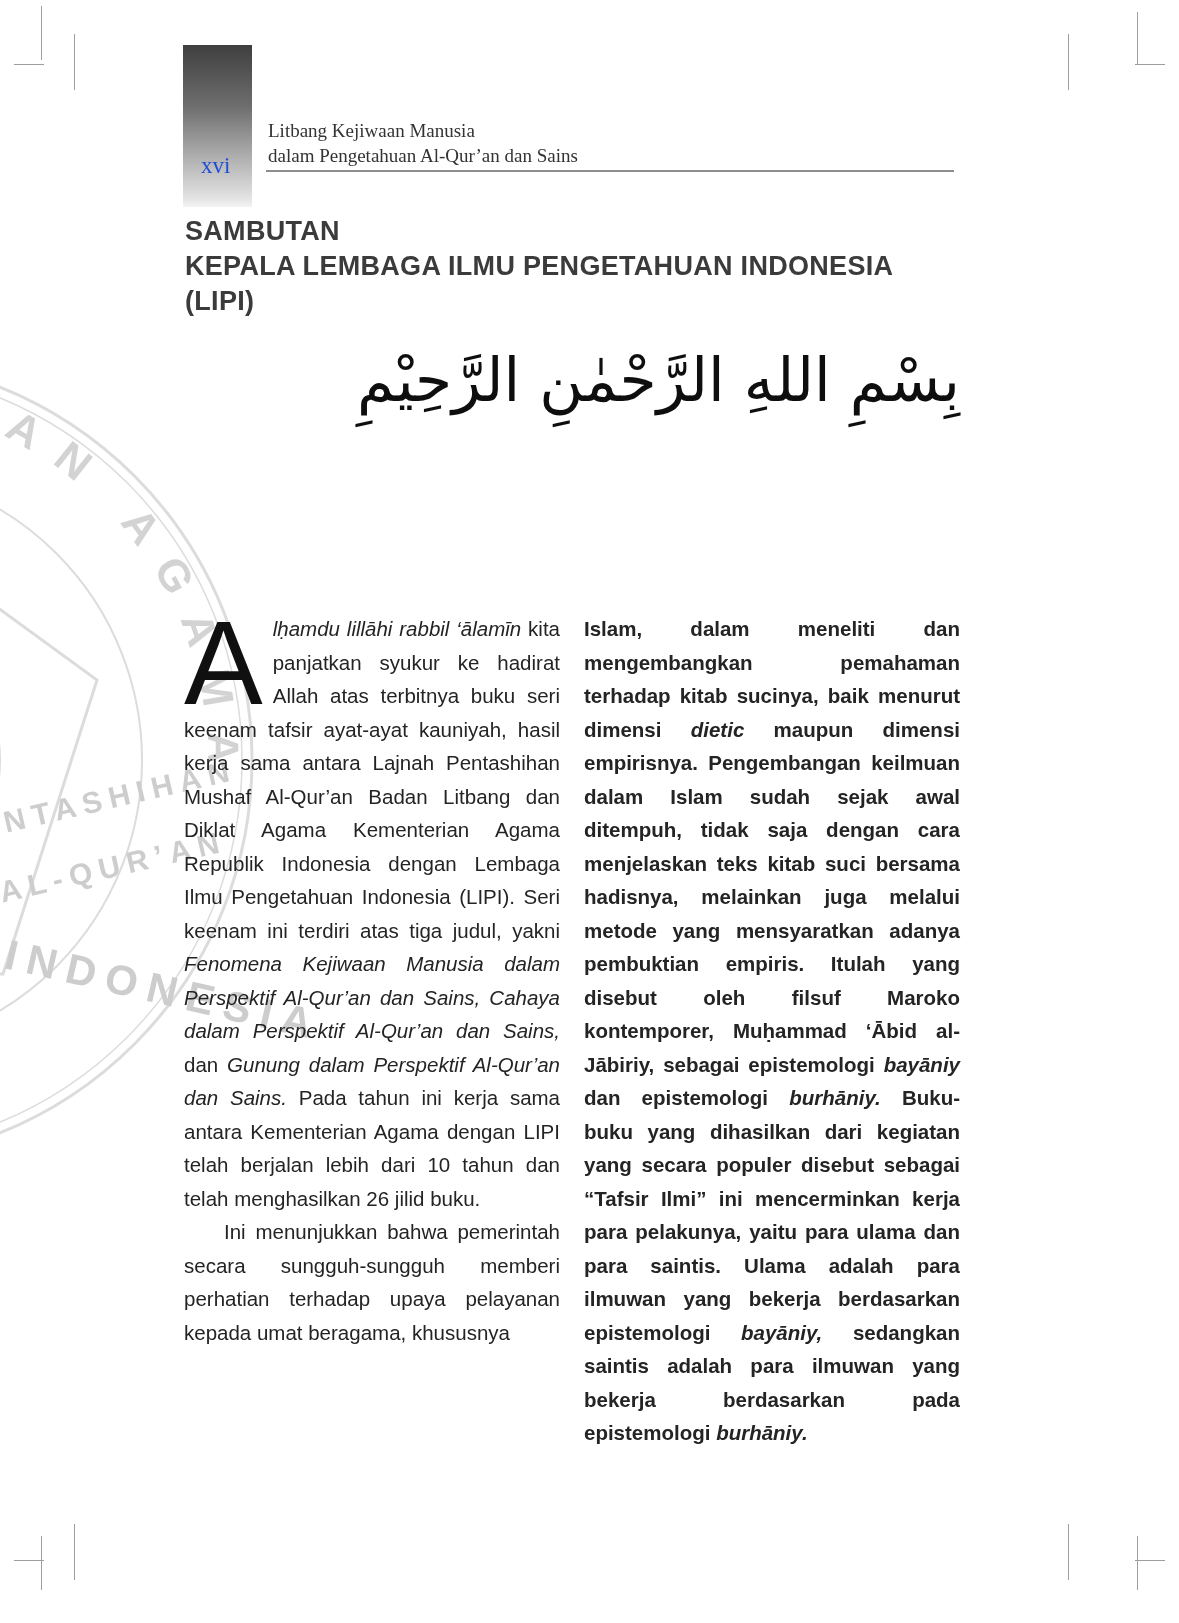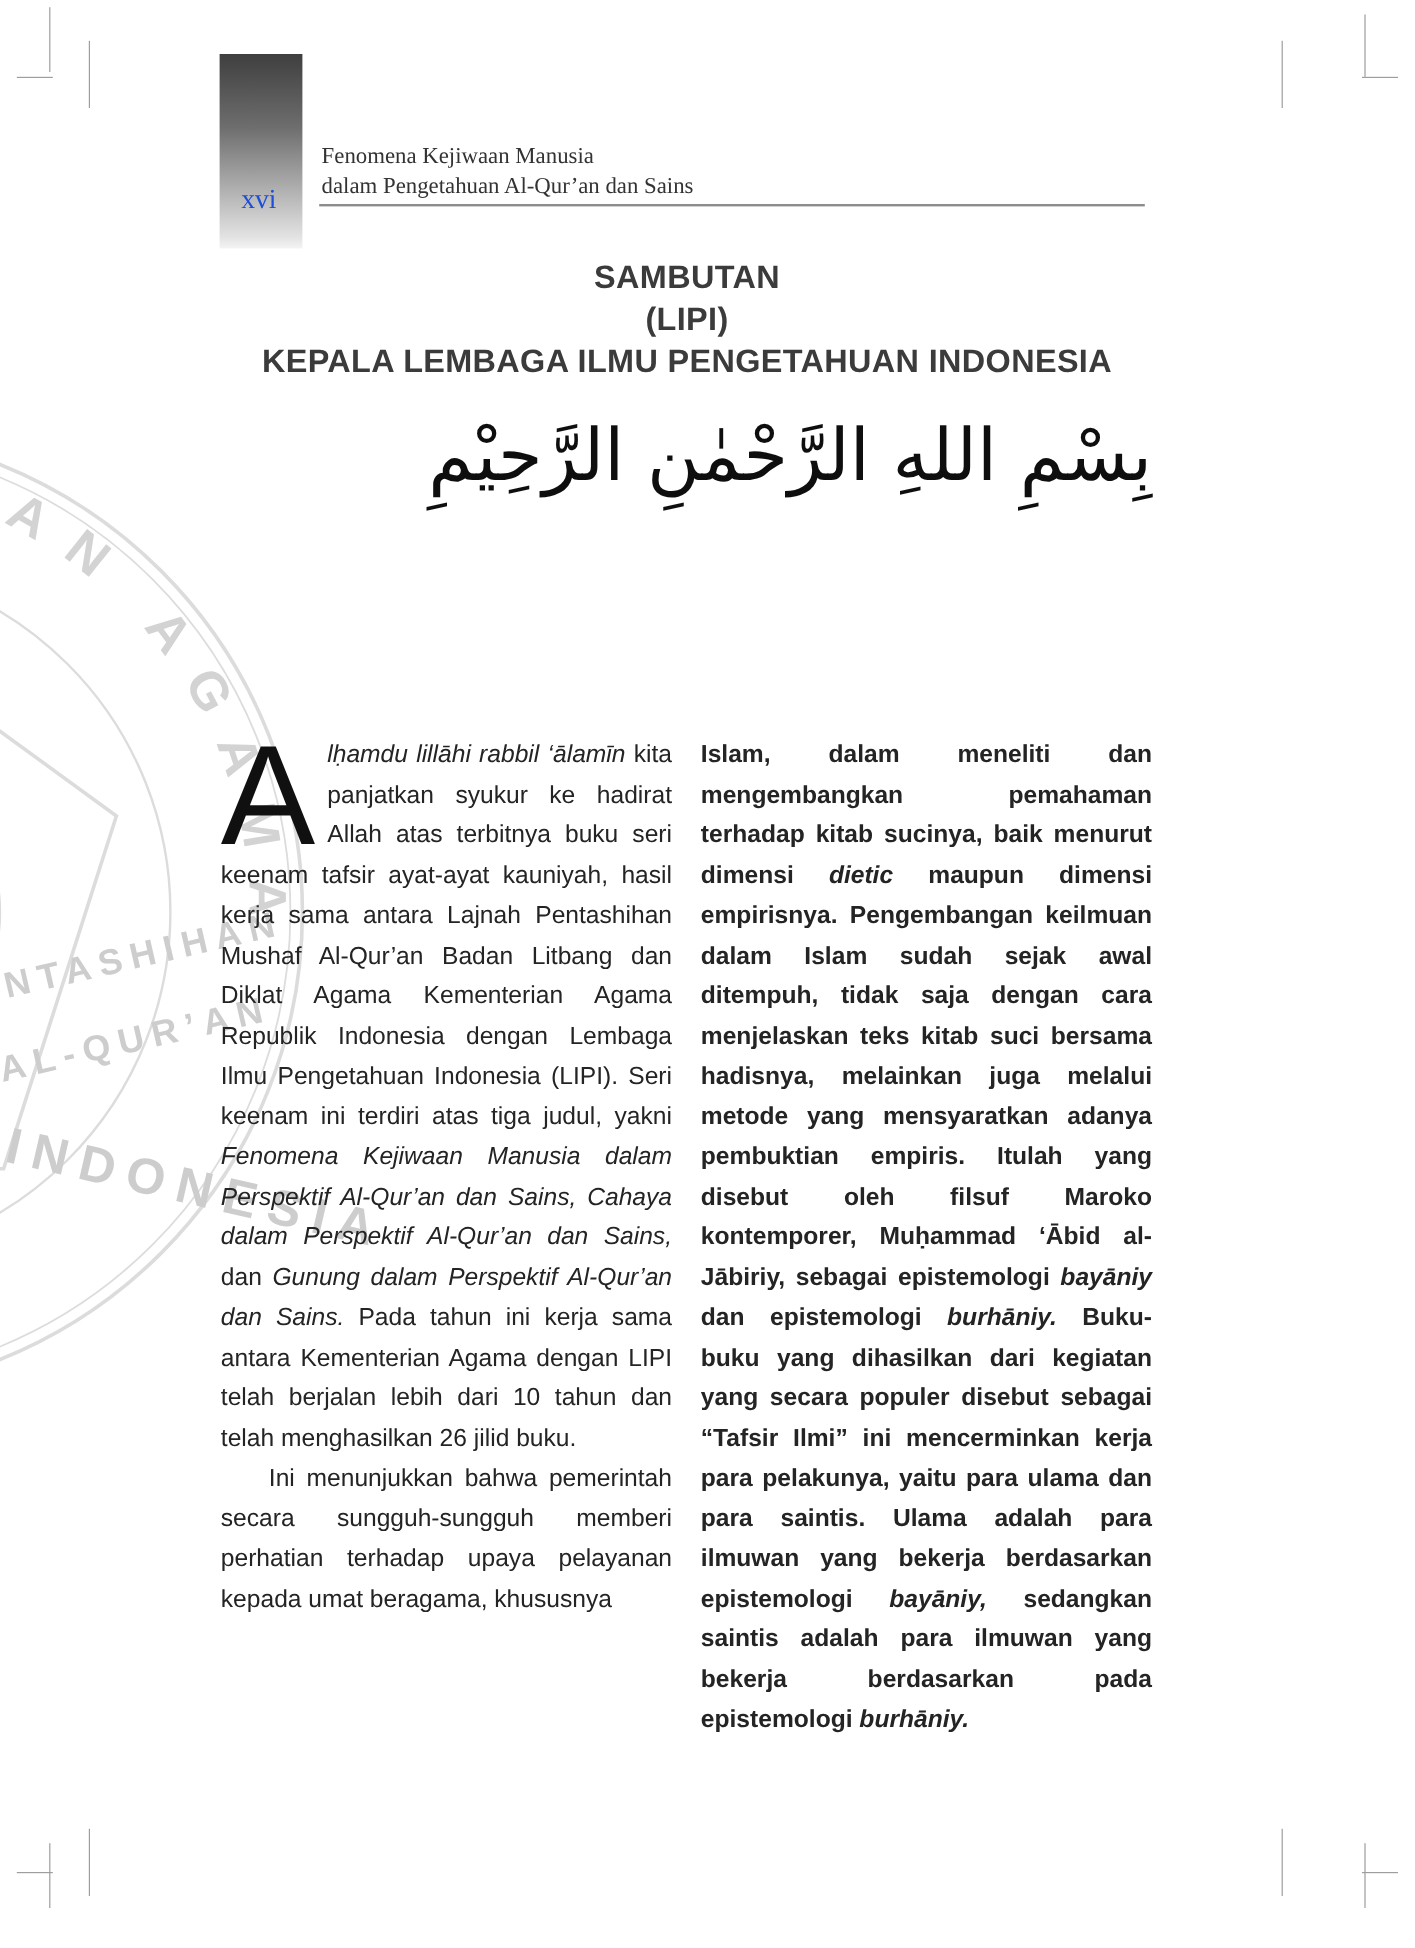--- a/index.html
+++ b/index.html
@@ -17,21 +17,21 @@
   .page-num{
     position:absolute;left:201px;top:153px;
     font-family:"Liberation Serif","DejaVu Serif",serif;font-size:23px;color:#1d4ed8;
   }
   .run-head{
     position:absolute;left:268px;top:118px;
     font-family:"Liberation Serif","DejaVu Serif",serif;font-size:19px;line-height:25px;color:#333333;
   }
   .head-rule{position:absolute;left:266px;top:170px;width:688px;height:2px;background:#8d8d8d;}
   .title-block{
-    position:absolute;left:185px;top:214px;width:775px;text-align:center;
+    position:absolute;left:185px;top:214px;width:775px;text-align:left;
     font-weight:bold;font-size:27px;line-height:35px;color:#3b3b3b;letter-spacing:.3px;
   }
   .bismillah{
     position:absolute;left:185px;top:332px;width:775px;text-align:right;
     font-family:"DejaVu Sans",sans-serif;font-size:60px;line-height:96px;color:#0e0e0e;
   }
   
   .wm-svg{position:absolute;left:-560px;top:350px;opacity:.85;pointer-events:none;}
   .wm-arc{fill:#cccccc;font-family:"Liberation Sans",sans-serif;font-size:44px;letter-spacing:24px;font-weight:bold;}
   .wm-line{
@@ -89,29 +89,29 @@
     </text>
   </svg>
   <div class="wm-line wm-1">NTASHIHAN</div>
   <div class="wm-line wm-2">AL-QUR’AN</div>
   <div class="wm-line wm-3">INDONESIA</div>
 
   <div class="grad-bar"></div>
   <div class="page-num">xvi</div>
 
   <div class="run-head">
-    <div>Fenomena Kejiwaan Manusia</div>
+    <div>Litbang Kejiwaan Manusia</div>
     <div>dalam Pengetahuan Al-Qur’an dan Sains</div>
   </div>
   <div class="head-rule"></div>
 
   <div class="title-block">
     <div>SAMBUTAN</div>
+    <div>KEPALA LEMBAGA ILMU PENGETAHUAN INDONESIA</div>
     <div>(LIPI)</div>
-    <div>KEPALA LEMBAGA ILMU PENGETAHUAN INDONESIA</div>
   </div>
 
   <div class="bismillah">بِسْمِ اللهِ الرَّحْمٰنِ الرَّحِيْمِ</div>
 
   <div class="col col-left">
     <p>
       <span class="dropcap">A</span><span><span class="it">lḥamdu lillāhi rabbil ‘ālamīn</span><span> kita panjatkan syukur ke hadirat Allah atas terbitnya buku seri keenam tafsir ayat-ayat kauniyah, hasil kerja sama antara Lajnah Pentashihan Mushaf Al-Qur’an Badan Litbang dan Diklat Agama Kementerian Agama Republik Indonesia dengan Lembaga Ilmu Pengetahuan Indonesia (LIPI). Seri keenam ini terdiri atas tiga judul, yakni </span><span class="it">Fenomena Kejiwaan Manusia dalam Perspektif Al-Qur’an dan Sains, Cahaya dalam Perspektif Al-Qur’an dan Sains,</span><span> dan </span><span class="it">Gunung dalam Perspektif Al-Qur’an dan Sains.</span><span> Pada tahun ini kerja sama antara Kementerian Agama dengan LIPI telah berjalan lebih dari 10 tahun dan telah menghasilkan 26 jilid buku.</span></span>
     </p>
     <p class="indent">Ini menunjukkan bahwa pemerintah secara sungguh-sungguh memberi perhatian terhadap upaya pelayanan kepada umat beragama, khususnya</p>
   </div>

